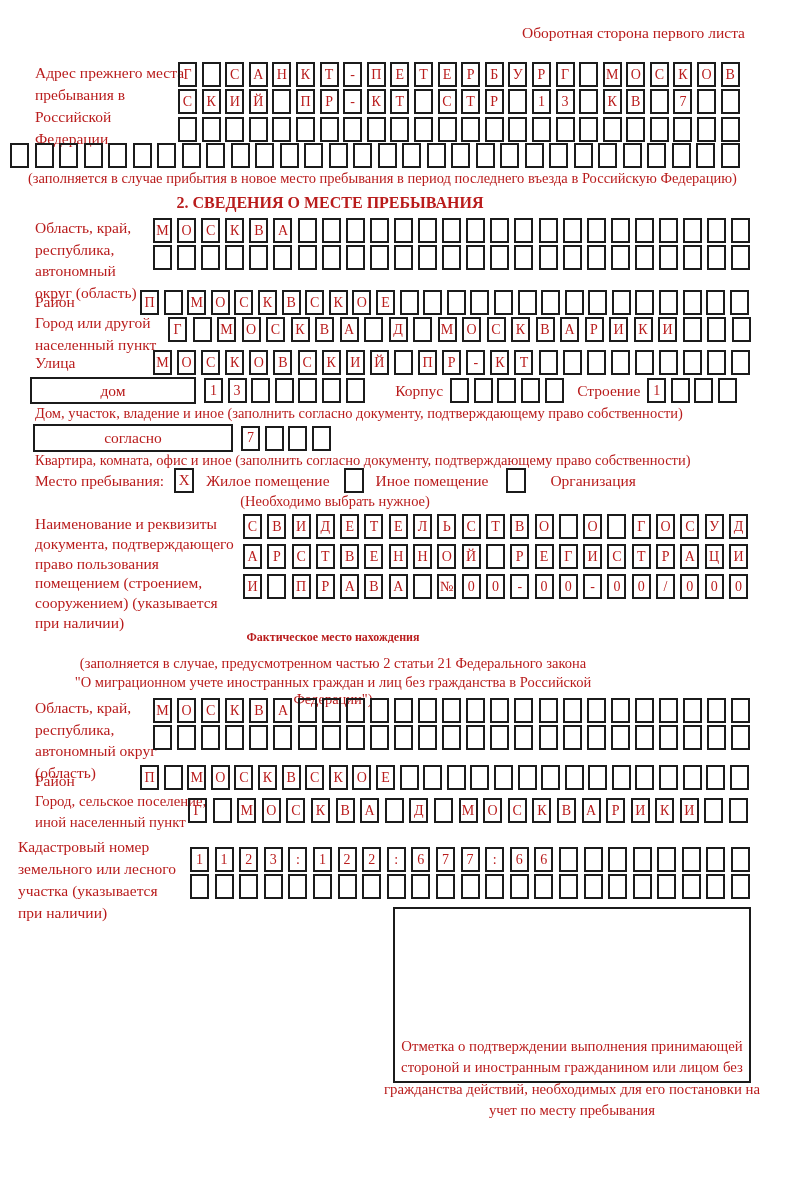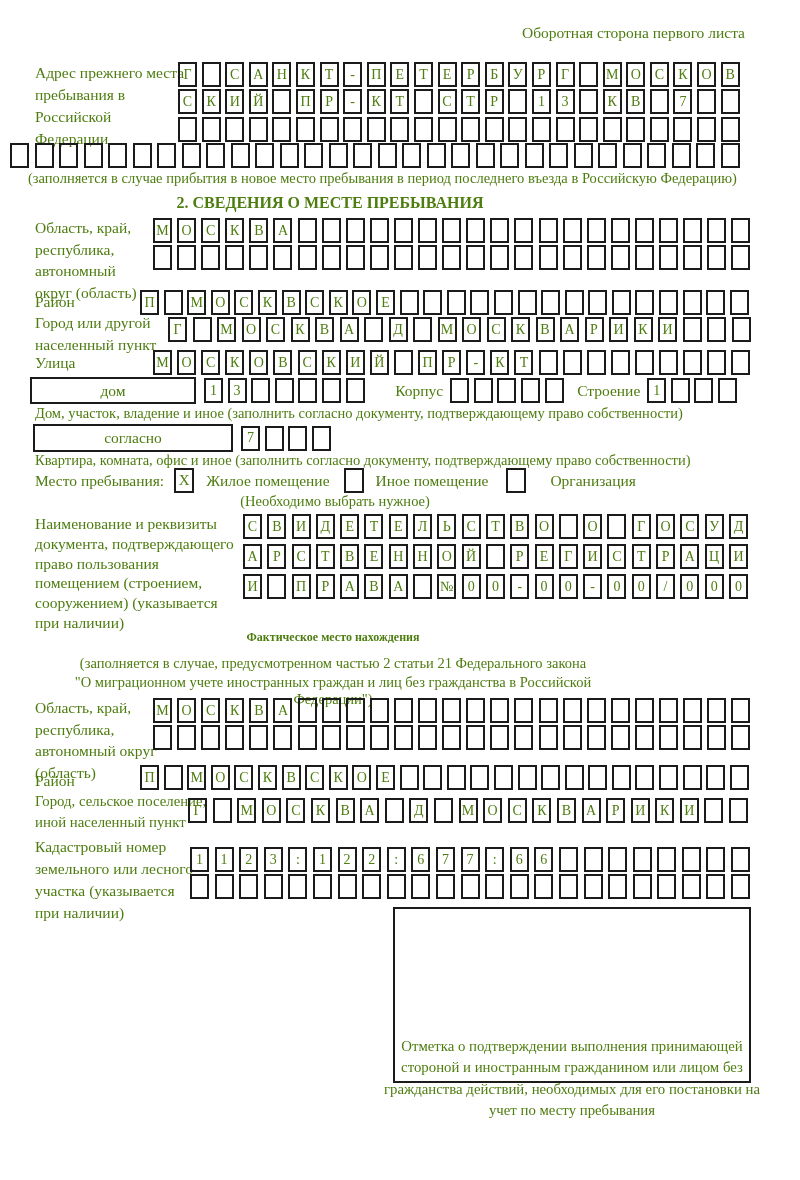--- a/index.html
+++ b/index.html
@@ -1,18 +1,18 @@
 <!DOCTYPE html>
 <html lang="ru"><head>
 <meta charset="utf-8">
 <style>
   html,body{margin:0;padding:0;background:#fff;}
   .page{
     position:relative;width:800px;height:1180px;background:#ffffff;
-    font-family:"Liberation Serif","DejaVu Serif",serif;color:#4d7c0f;overflow:hidden;
+    font-family:"Liberation Serif","DejaVu Serif",serif;color:#b91c1c;overflow:hidden;
   }
   .abs{position:absolute;}
   .label{font-size:15.5px;line-height:1.40;}
   .small{font-size:14.5px;}
   .bold{font-weight:bold;}
   .center{text-align:center;}
   
   .boxes{display:flex;}
   .cbox{
     box-sizing:border-box;flex:none;width:19px;height:25px;
@@ -546,21 +546,21 @@
       <span class="cbox">В</span>
       <span class="cbox">А</span>
       <span class="cbox">Р</span>
       <span class="cbox">И</span>
       <span class="cbox">К</span>
       <span class="cbox">И</span>
       <span class="cbox"></span>
       <span class="cbox"></span>
     </div>
 
-  <div class="abs label" style="top:836px;left:35px;width:165px;line-height:1.42;">Кадастровый номер земельного или лесного участка (указывается при наличии)</div>
+  <div class="abs label" style="top:836px;left:18px;width:165px;line-height:1.42;">Кадастровый номер земельного или лесного участка (указывается при наличии)</div>
   <div class="abs vstack" style="top:847px;left:190px;">
     <div class="boxes g56">
         <span class="cbox">1</span>
         <span class="cbox">1</span>
         <span class="cbox">2</span>
         <span class="cbox">3</span>
         <span class="cbox">:</span>
         <span class="cbox">1</span>
         <span class="cbox">2</span>
         <span class="cbox">2</span>

